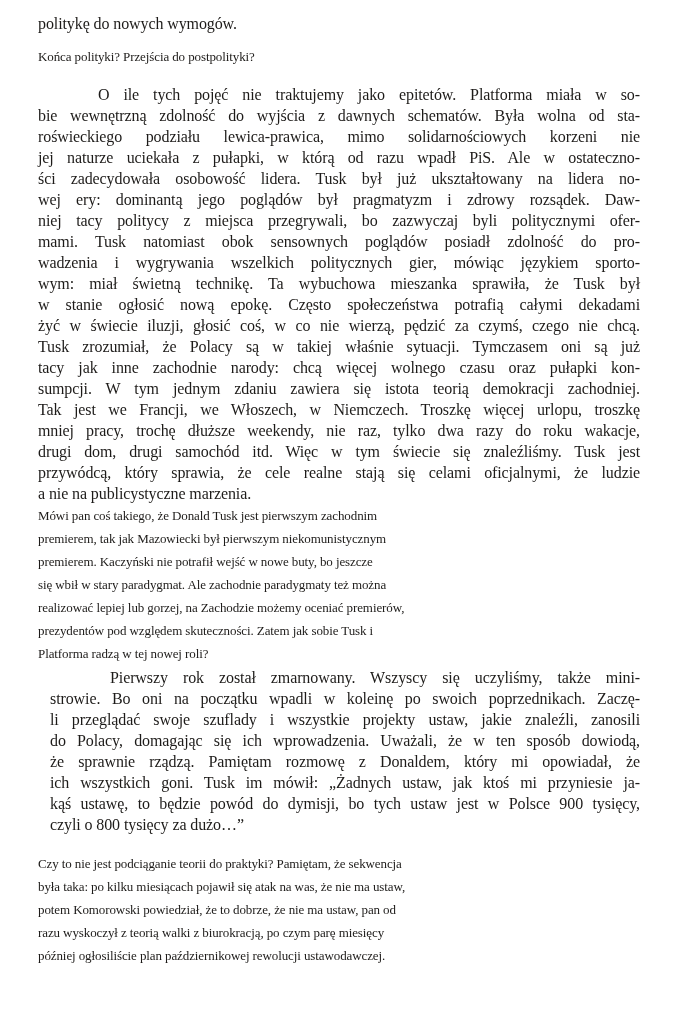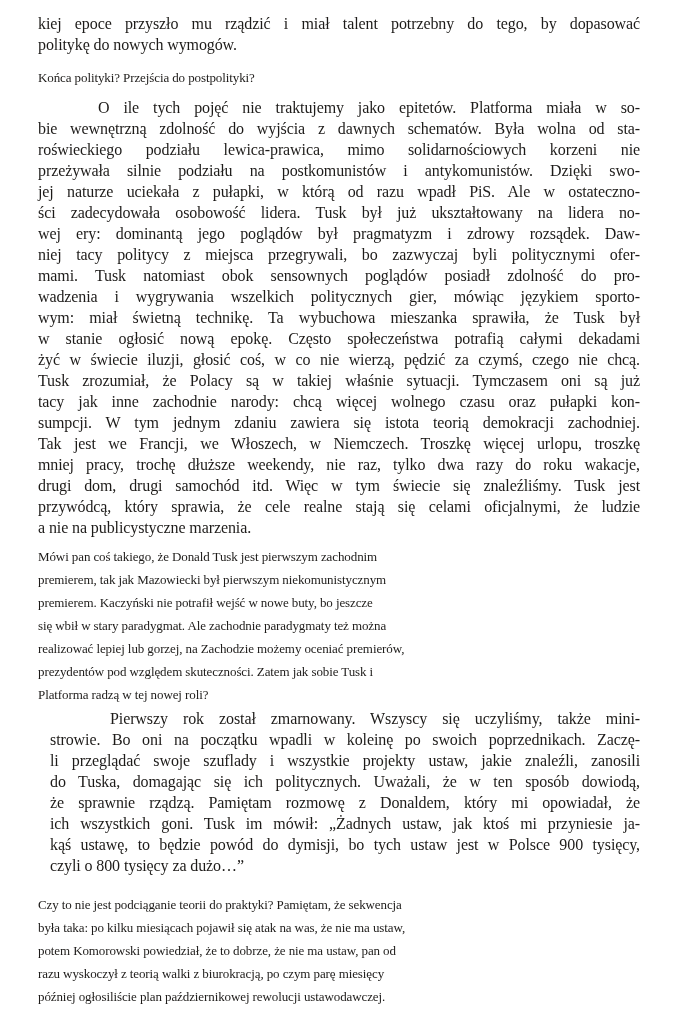--- a/index.html
+++ b/index.html
@@ -18,22 +18,22 @@
   .text-col {
     box-sizing: content-box;
     padding: 13px 39px 0 38px;
     width: 602px;
   }
   section.block {
     margin: 0;
   }
   
   section.block:nth-of-type(2) { margin-top: 11px; }
-  section.block:nth-of-type(3) { margin-top: 8px; }
-  section.block:nth-of-type(4) { margin-top: 7px; }
+  section.block:nth-of-type(3) { margin-top: 16px; }
+  section.block:nth-of-type(4) { }
   section.block:nth-of-type(5) { margin-top: 2px; margin-left: 12px; }
   section.block:nth-of-type(6) { margin-top: 17px; }
 
   .line {
     white-space: nowrap;
     overflow: visible;
   }
   .block-body .line {
     font-family: "Liberation Serif", "DejaVu Serif", serif;
     font-size: 16px;
@@ -59,31 +59,29 @@
     text-align-last: left;
     letter-spacing: -0.1px;
   }
 </style>
 </head>
 <body>
 
 <div class="page">
   <main class="text-col" id="blocks">
       <section class="block block-body">
-        <div class="line">kiej epoce przyszło mu rządzić i miał talent potrzebny do tego, by dopasować</div>
         <div class="line last">politykę do nowych wymogów.</div>
       </section>
       <section class="block block-question">
         <div class="line last">Końca polityki? Przejścia do postpolityki?</div>
       </section>
       <section class="block block-body">
         <div class="line indent">O ile tych pojęć nie traktujemy jako epitetów. Platforma miała w so-</div>
         <div class="line">bie wewnętrzną zdolność do wyjścia z dawnych schematów. Była wolna od sta-</div>
         <div class="line">roświeckiego podziału lewica-prawica, mimo solidarnościowych korzeni nie</div>
-        <div class="line">przeżywała silnie podziału na postkomunistów i antykomunistów. Dzięki swo-</div>
         <div class="line">jej naturze uciekała z pułapki, w którą od razu wpadł PiS. Ale w ostateczno-</div>
         <div class="line">ści zadecydowała osobowość lidera. Tusk był już ukształtowany na lidera no-</div>
         <div class="line">wej ery: dominantą jego poglądów był pragmatyzm i zdrowy rozsądek. Daw-</div>
         <div class="line">niej tacy politycy z miejsca przegrywali, bo zazwyczaj byli politycznymi ofer-</div>
         <div class="line">mami. Tusk natomiast obok sensownych poglądów posiadł zdolność do pro-</div>
         <div class="line">wadzenia i wygrywania wszelkich politycznych gier, mówiąc językiem sporto-</div>
         <div class="line">wym: miał świetną technikę. Ta wybuchowa mieszanka sprawiła, że Tusk był</div>
         <div class="line">w stanie ogłosić nową epokę. Często społeczeństwa potrafią całymi dekadami</div>
         <div class="line">żyć w świecie iluzji, głosić coś, w co nie wierzą, pędzić za czymś, czego nie chcą.</div>
         <div class="line">Tusk zrozumiał, że Polacy są w takiej właśnie sytuacji. Tymczasem oni są już</div>
@@ -101,21 +99,21 @@
         <div class="line">premierem. Kaczyński nie potrafił wejść w nowe buty, bo jeszcze</div>
         <div class="line">się wbił w stary paradygmat. Ale zachodnie paradygmaty też można</div>
         <div class="line">realizować lepiej lub gorzej, na Zachodzie możemy oceniać premierów,</div>
         <div class="line">prezydentów pod względem skuteczności. Zatem jak sobie Tusk i</div>
         <div class="line last">Platforma radzą w tej nowej roli?</div>
       </section>
       <section class="block block-body">
         <div class="line indent">Pierwszy rok został zmarnowany. Wszyscy się uczyliśmy, także mini-</div>
         <div class="line">strowie. Bo oni na początku wpadli w koleinę po swoich poprzednikach. Zaczę-</div>
         <div class="line">li przeglądać swoje szuflady i wszystkie projekty ustaw, jakie znaleźli, zanosili</div>
-        <div class="line">do Tuska, domagając się ich politycznych. Uważali, że w ten sposób dowiodą,</div>
+        <div class="line">do Polacy, domagając się ich wprowadzenia. Uważali, że w ten sposób dowiodą,</div>
         <div class="line">że sprawnie rządzą. Pamiętam rozmowę z Donaldem, który mi opowiadał, że</div>
         <div class="line">ich wszystkich goni. Tusk im mówił: „Żadnych ustaw, jak ktoś mi przyniesie ja-</div>
         <div class="line">kąś ustawę, to będzie powód do dymisji, bo tych ustaw jest w Polsce 900 tysięcy,</div>
         <div class="line last">czyli o 800 tysięcy za dużo…”</div>
       </section>
       <section class="block block-question">
         <div class="line">Czy to nie jest podciąganie teorii do praktyki? Pamiętam, że sekwencja</div>
         <div class="line">była taka: po kilku miesiącach pojawił się atak na was, że nie ma ustaw,</div>
         <div class="line">potem Komorowski powiedział, że to dobrze, że nie ma ustaw, pan od</div>
         <div class="line">razu wyskoczył z teorią walki z biurokracją, po czym parę miesięcy</div>

